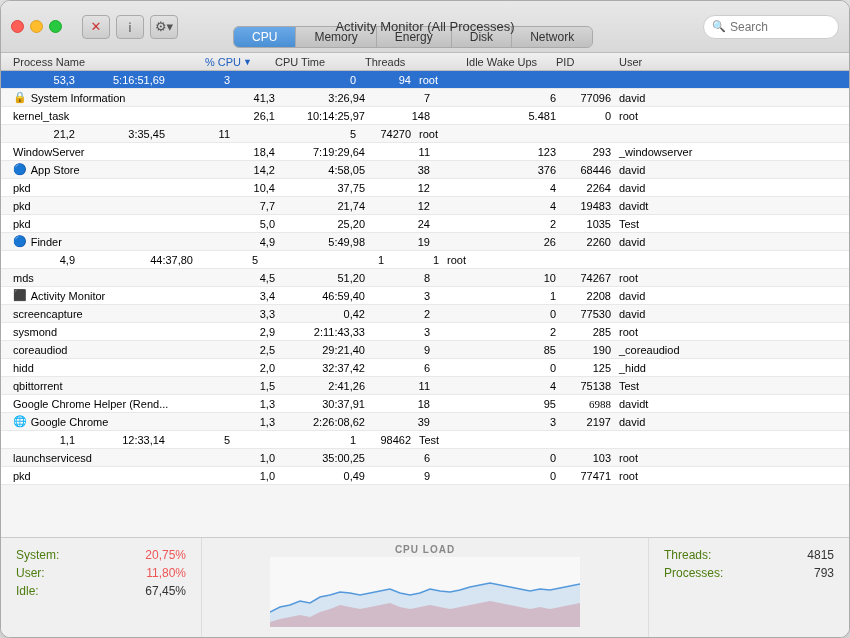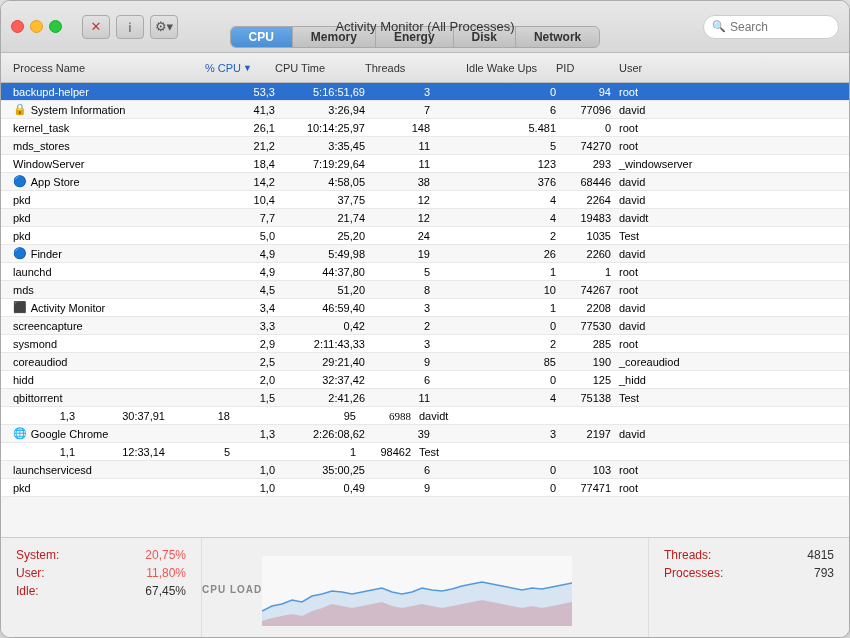--- a/index.html
+++ b/index.html
@@ -97,37 +97,37 @@
       background: #c0c0c0;
       border: 1px solid #aaa;
       border-radius: 6px;
       overflow: hidden;
       margin: auto;
       margin-bottom: 4px;
     }
     .tab-item {
       padding: 3px 18px;
       font-size: 12px;
-      font-weight: 700;
+      font-weight: 400;
       color: #333;
       cursor: pointer;
       border-right: 1px solid #aaa;
       background: linear-gradient(to bottom, #d5d5d5, #c0c0c0);
     }
     .tab-item:last-child { border-right: none; }
     .tab-item.active {
       background: linear-gradient(to bottom, #6aa9e8, #4a8fd4);
       color: white;
     }
     .column-header {
       background: linear-gradient(to bottom, #f0f0f0, #e0e0e0);
       border-bottom: 1px solid #bbb;
       display: flex;
       align-items: center;
-      height: 30px;
+      height: 18px;
       padding: 0 4px;
       font-size: 11px;
       font-weight: 500;
       color: #333;
       flex-shrink: 0;
     }
     .col-hdr {
       display: flex;
       align-items: center;
       gap: 2px;
@@ -182,28 +182,28 @@
       display: flex;
       flex-direction: column;
       gap: 4px;
     }
     .stat-row {
       display: flex;
       align-items: center;
       justify-content: space-between;
       font-size: 12px;
     }
-    .stat-label { color: #b91c1c; }
+    .stat-label { color: #4d7c0f; }
     .stat-value-system { color: #e55; font-weight: 500; }
     .stat-value-user { color: #e55; font-weight: 500; }
     .stat-value-idle { color: #333; }
     .chart-area {
       flex: 1;
       display: flex;
-      flex-direction: row;
+      flex-direction: column;
       align-items: center;
       justify-content: flex-start;
       padding-top: 6px;
       border-left: 1px solid #ddd;
       border-right: 1px solid #ddd;
     }
     .chart-label {
       font-size: 10px;
       font-weight: 600;
       color: #888;
@@ -284,23 +284,20 @@
     <div class="col-pid col-hdr" style="text-align:right;">
       <span>PID</span>
     </div>
     <div class="col-user col-hdr">
       <span>User</span>
     </div>
   </div>
 
   <div class="process-list" id="process-list">
       <div class="process-row selected">
-    <div class="col-name cell" style="flex:0 0 200px;overflow:hidden;text-overflow:ellipsis;white-space:nowrap;padding-left:8px;">
-      <span>backupd-helper</span>
-    </div>
     <div class="col-cpu cell cell-right" style="flex:0 0 70px;">53,3</div>
     <div class="col-cputime cell cell-right" style="flex:0 0 90px;">5:16:51,69</div>
     <div class="col-threads cell cell-right" style="flex:0 0 65px;">3</div>
     <div class="col-idlewake cell cell-right" style="flex:0 0 90px;">0</div>
     <div class="col-pid cell cell-right" style="flex:0 0 55px;">94</div>
     <div class="col-user cell" style="flex:0 0 110px;padding-left:8px;">root</div>
   </div>
       <div class="process-row">
     <div class="col-name cell" style="flex:0 0 200px;overflow:hidden;text-overflow:ellipsis;white-space:nowrap;padding-left:8px;">
       <span style="font-size:11px;">🔒</span>
@@ -318,23 +315,20 @@
       <span>kernel_task</span>
     </div>
     <div class="col-cpu cell cell-right" style="flex:0 0 70px;">26,1</div>
     <div class="col-cputime cell cell-right" style="flex:0 0 90px;">10:14:25,97</div>
     <div class="col-threads cell cell-right" style="flex:0 0 65px;">148</div>
     <div class="col-idlewake cell cell-right" style="flex:0 0 90px;">5.481</div>
     <div class="col-pid cell cell-right" style="flex:0 0 55px;">0</div>
     <div class="col-user cell" style="flex:0 0 110px;padding-left:8px;">root</div>
   </div>
       <div class="process-row">
-    <div class="col-name cell" style="flex:0 0 200px;overflow:hidden;text-overflow:ellipsis;white-space:nowrap;padding-left:8px;">
-      <span>mds_stores</span>
-    </div>
     <div class="col-cpu cell cell-right" style="flex:0 0 70px;">21,2</div>
     <div class="col-cputime cell cell-right" style="flex:0 0 90px;">3:35,45</div>
     <div class="col-threads cell cell-right" style="flex:0 0 65px;">11</div>
     <div class="col-idlewake cell cell-right" style="flex:0 0 90px;">5</div>
     <div class="col-pid cell cell-right" style="flex:0 0 55px;">74270</div>
     <div class="col-user cell" style="flex:0 0 110px;padding-left:8px;">root</div>
   </div>
       <div class="process-row">
     <div class="col-name cell" style="flex:0 0 200px;overflow:hidden;text-overflow:ellipsis;white-space:nowrap;padding-left:8px;">
       <span>WindowServer</span>
@@ -397,25 +391,22 @@
           <span>Finder</span>
     </div>
     <div class="col-cpu cell cell-right" style="flex:0 0 70px;">4,9</div>
     <div class="col-cputime cell cell-right" style="flex:0 0 90px;">5:49,98</div>
     <div class="col-threads cell cell-right" style="flex:0 0 65px;">19</div>
     <div class="col-idlewake cell cell-right" style="flex:0 0 90px;">26</div>
     <div class="col-pid cell cell-right" style="flex:0 0 55px;">2260</div>
     <div class="col-user cell" style="flex:0 0 110px;padding-left:8px;">david</div>
   </div>
       <div class="process-row">
-    <div class="col-name cell" style="flex:0 0 200px;overflow:hidden;text-overflow:ellipsis;white-space:nowrap;padding-left:8px;">
-      <span>launchd</span>
-    </div>
     <div class="col-cpu cell cell-right" style="flex:0 0 70px;">4,9</div>
-    <div class="col-cputime cell cell-right" style="flex:0 0 90px;">44:37,80</div>
+    <div class="col-cputime cell cell-right" style="flex:0 0 90px;margin-left:28px;">44:37,80</div>
     <div class="col-threads cell cell-right" style="flex:0 0 65px;">5</div>
     <div class="col-idlewake cell cell-right" style="flex:0 0 90px;">1</div>
     <div class="col-pid cell cell-right" style="flex:0 0 55px;">1</div>
     <div class="col-user cell" style="flex:0 0 110px;padding-left:8px;">root</div>
   </div>
       <div class="process-row">
     <div class="col-name cell" style="flex:0 0 200px;overflow:hidden;text-overflow:ellipsis;white-space:nowrap;padding-left:8px;">
       <span>mds</span>
     </div>
     <div class="col-cpu cell cell-right" style="flex:0 0 70px;">4,5</div>
@@ -486,20 +477,23 @@
       <span>qbittorrent</span>
     </div>
     <div class="col-cpu cell cell-right" style="flex:0 0 70px;">1,5</div>
     <div class="col-cputime cell cell-right" style="flex:0 0 90px;">2:41,26</div>
     <div class="col-threads cell cell-right" style="flex:0 0 65px;">11</div>
     <div class="col-idlewake cell cell-right" style="flex:0 0 90px;">4</div>
     <div class="col-pid cell cell-right" style="flex:0 0 55px;">75138</div>
     <div class="col-user cell" style="flex:0 0 110px;padding-left:8px;">Test</div>
   </div>
       <div class="process-row">
+    <div class="col-name cell" style="flex:0 0 200px;overflow:hidden;text-overflow:ellipsis;white-space:nowrap;padding-left:8px;">
+      <span>Google Chrome Helper (Rend...</span>
+    </div>
     <div class="col-cpu cell cell-right" style="flex:0 0 70px;">1,3</div>
     <div class="col-cputime cell cell-right" style="flex:0 0 90px;">30:37,91</div>
     <div class="col-threads cell cell-right" style="flex:0 0 65px;">18</div>
     <div class="col-idlewake cell cell-right" style="flex:0 0 90px;">95</div>
     <div class="col-pid cell cell-right" style="flex:0 0 55px;font-family:Liberation Serif, serif;">6988</div>
     <div class="col-user cell" style="flex:0 0 110px;padding-left:8px;">davidt</div>
   </div>
       <div class="process-row">
     <div class="col-name cell" style="flex:0 0 200px;overflow:hidden;text-overflow:ellipsis;white-space:nowrap;padding-left:8px;">
       <span style="font-size:11px;">🌐</span>

